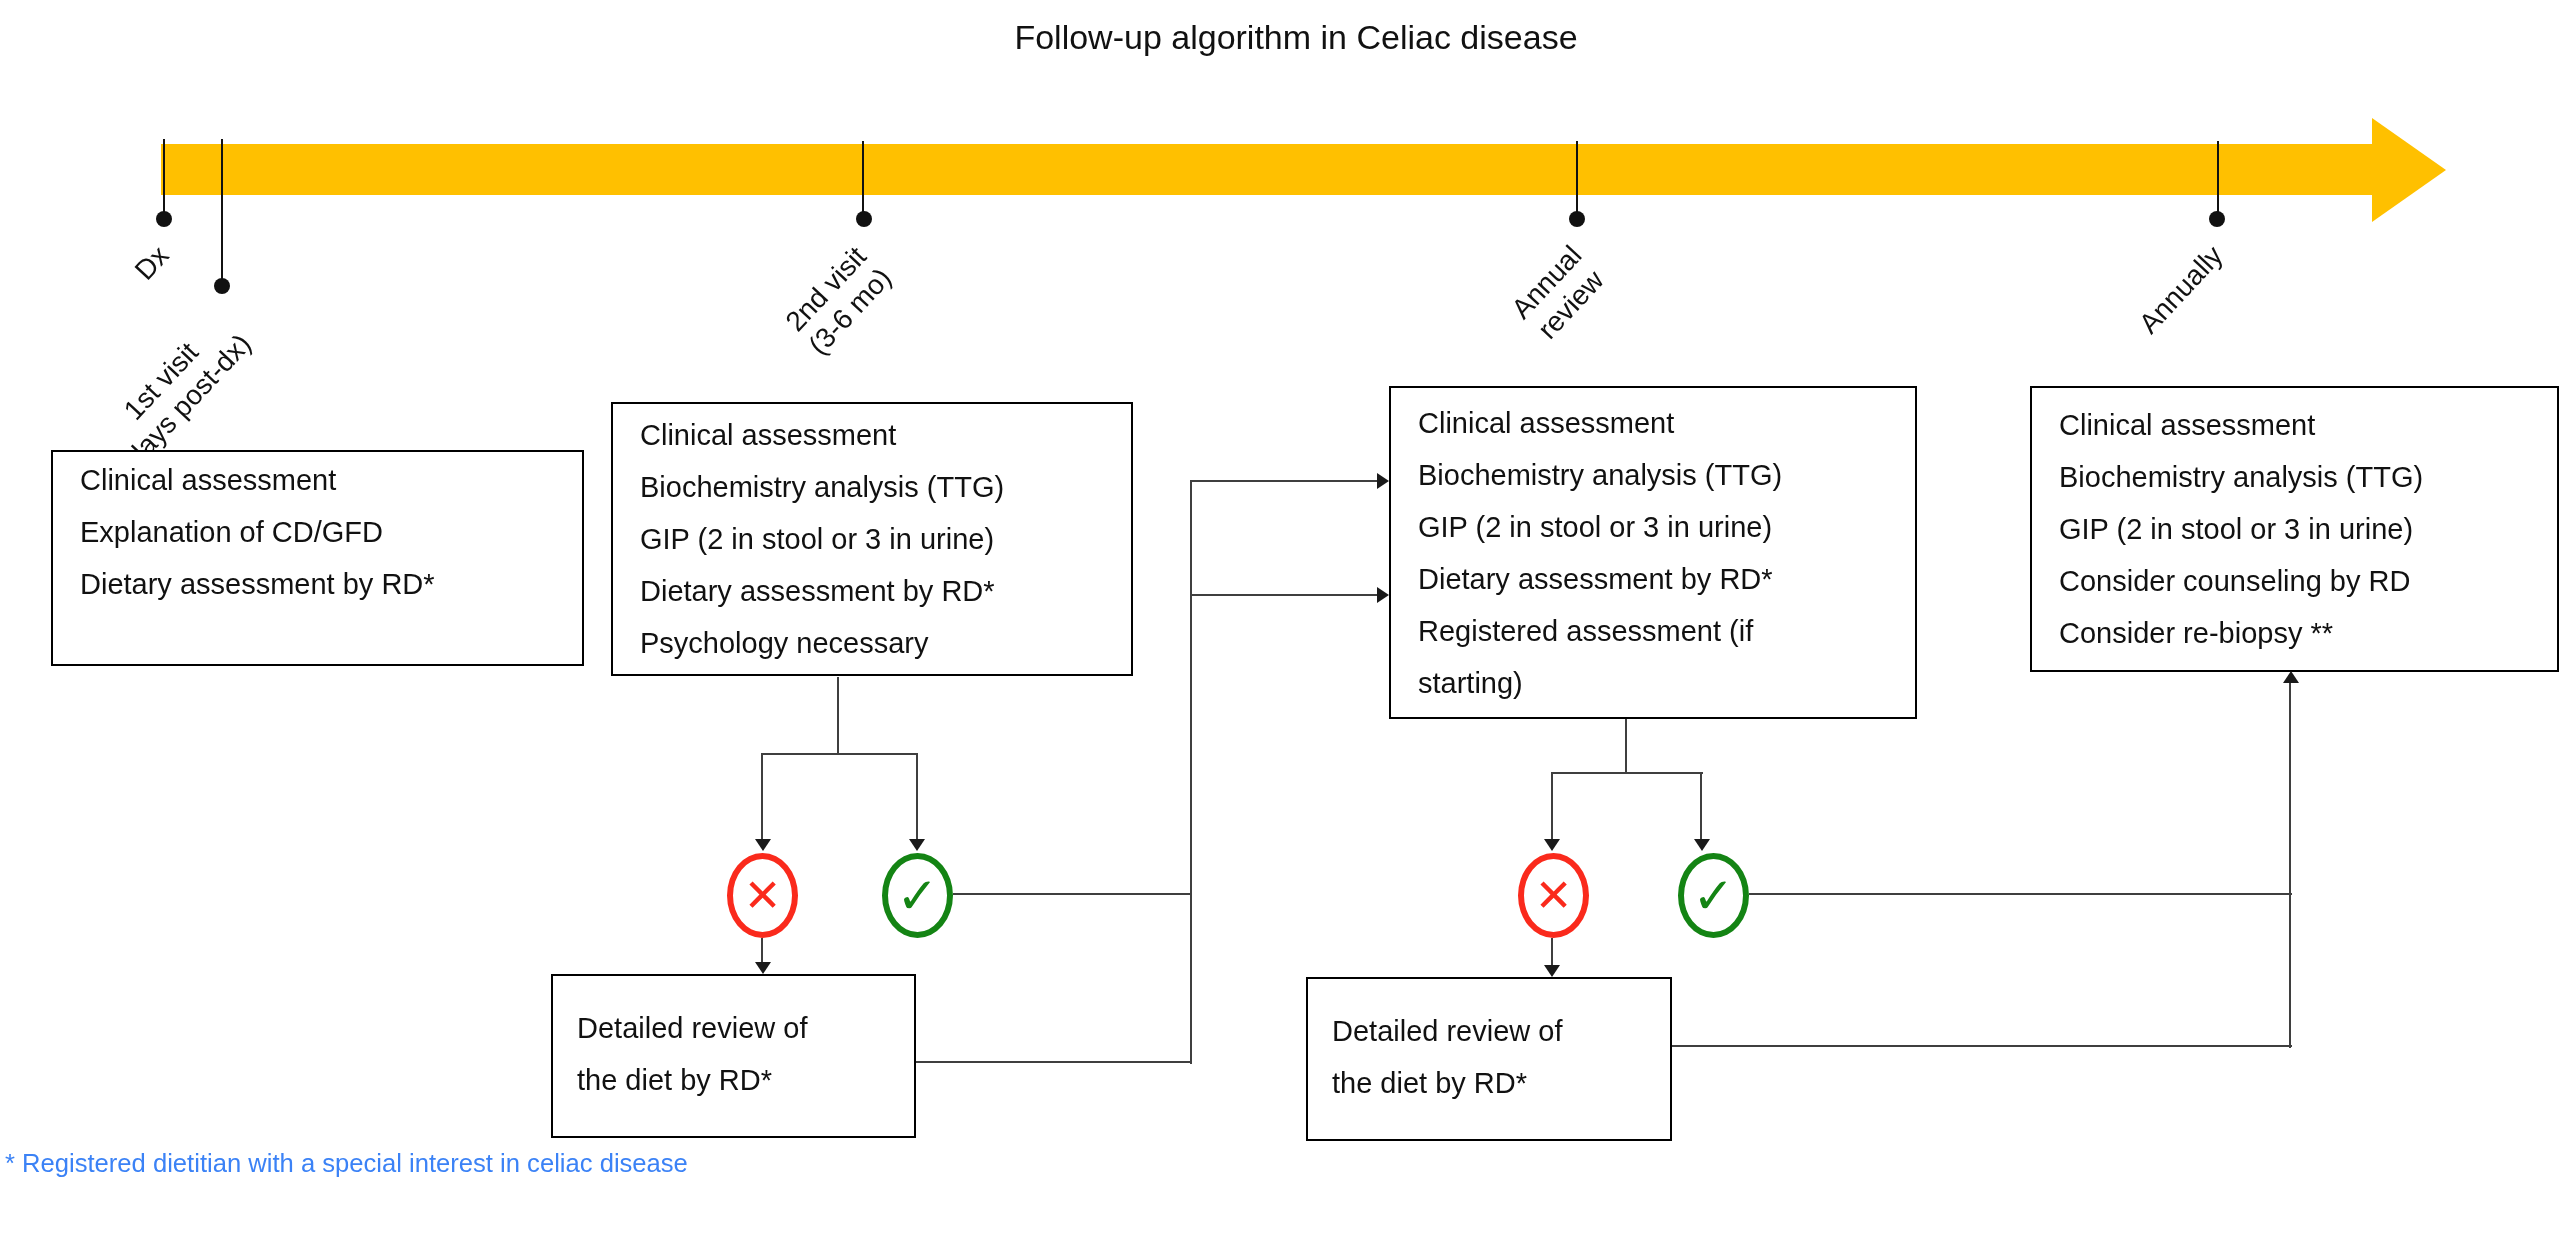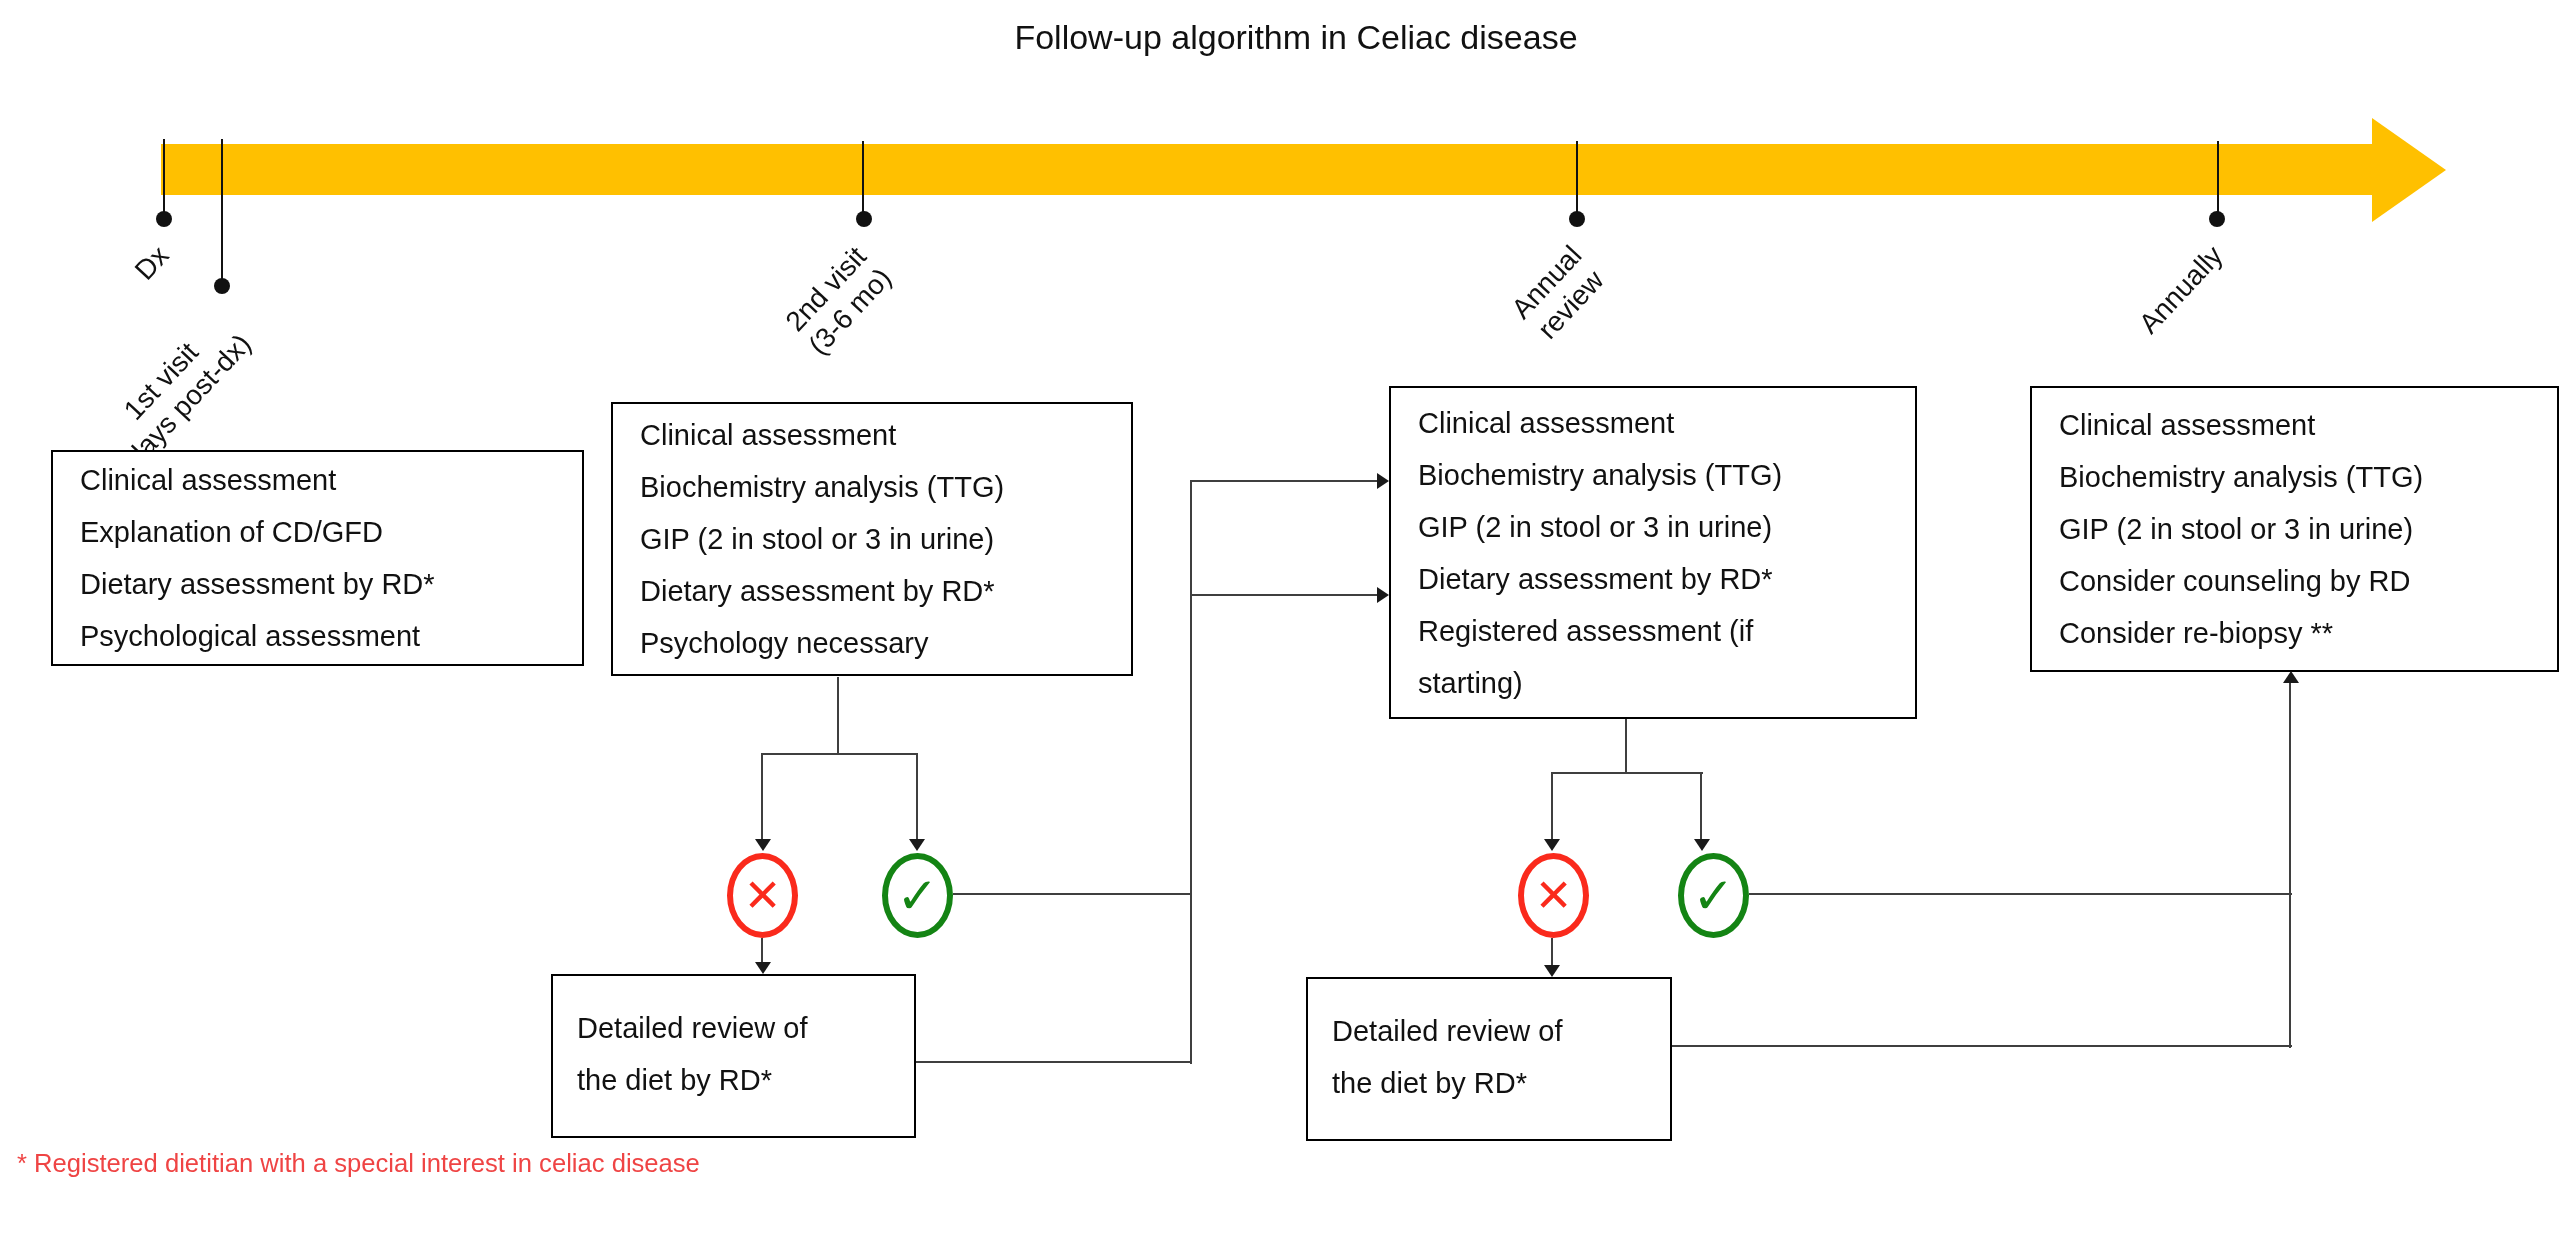--- a/index.html
+++ b/index.html
@@ -37,21 +37,21 @@
 
   
   .oc{position:absolute;width:71px;height:85px;border-radius:50%;box-sizing:border-box;
       display:flex;align-items:center;justify-content:center;background:#fff;}
   .oc.fail{border:6.7px solid var(--fail,#FA2A1C);}
   .oc.pass{border:6.7px solid var(--pass,#148414);}
   .oc .glyph{font-family:"DejaVu Sans", sans-serif;font-weight:700;}
   .oc.fail .glyph{color:var(--fail,#FA2A1C);font-size:45px;}
   .oc.pass .glyph{color:var(--pass,#148414);font-size:50px;}
 
-  .footnotes{position:absolute;left:17px;top:1143px;font-size:25.6px;line-height:40px;color:#ef4444;}
+  .footnotes{position:absolute;left:5px;top:1143px;font-size:25.6px;line-height:40px;color:#3b82f6;}
 </style>
 </head>
 <body>
 
 <div class="canvas">
 
   <div class="title">Follow-up algorithm in Celiac disease</div>
 
   <div class="tl-shaft"></div>
   <div class="tl-head"></div>
@@ -98,21 +98,20 @@
     <div class="rot">
       <span>Annually</span>
         <span></span>
     </div>
   </div>
 
   <div class="nbox" style="left:51px;top:450px;width:533px;height:216px;padding-top:2.4px;">
     <div>Clinical assessment</div>
     <div>Explanation of CD/GFD</div>
     <div>Dietary assessment by RD*</div>
-    <div>Psychological assessment</div>
   </div>
 
   <div class="nbox" style="left:611px;top:402px;width:522px;height:274px;padding-top:4.9px;">
     <div>Clinical assessment</div>
     <div>Biochemistry analysis (TTG)</div>
     <div>GIP (2 in stool or 3 in urine)</div>
     <div>Dietary assessment by RD*</div>
     <div>Psychology necessary</div>
   </div>
 

